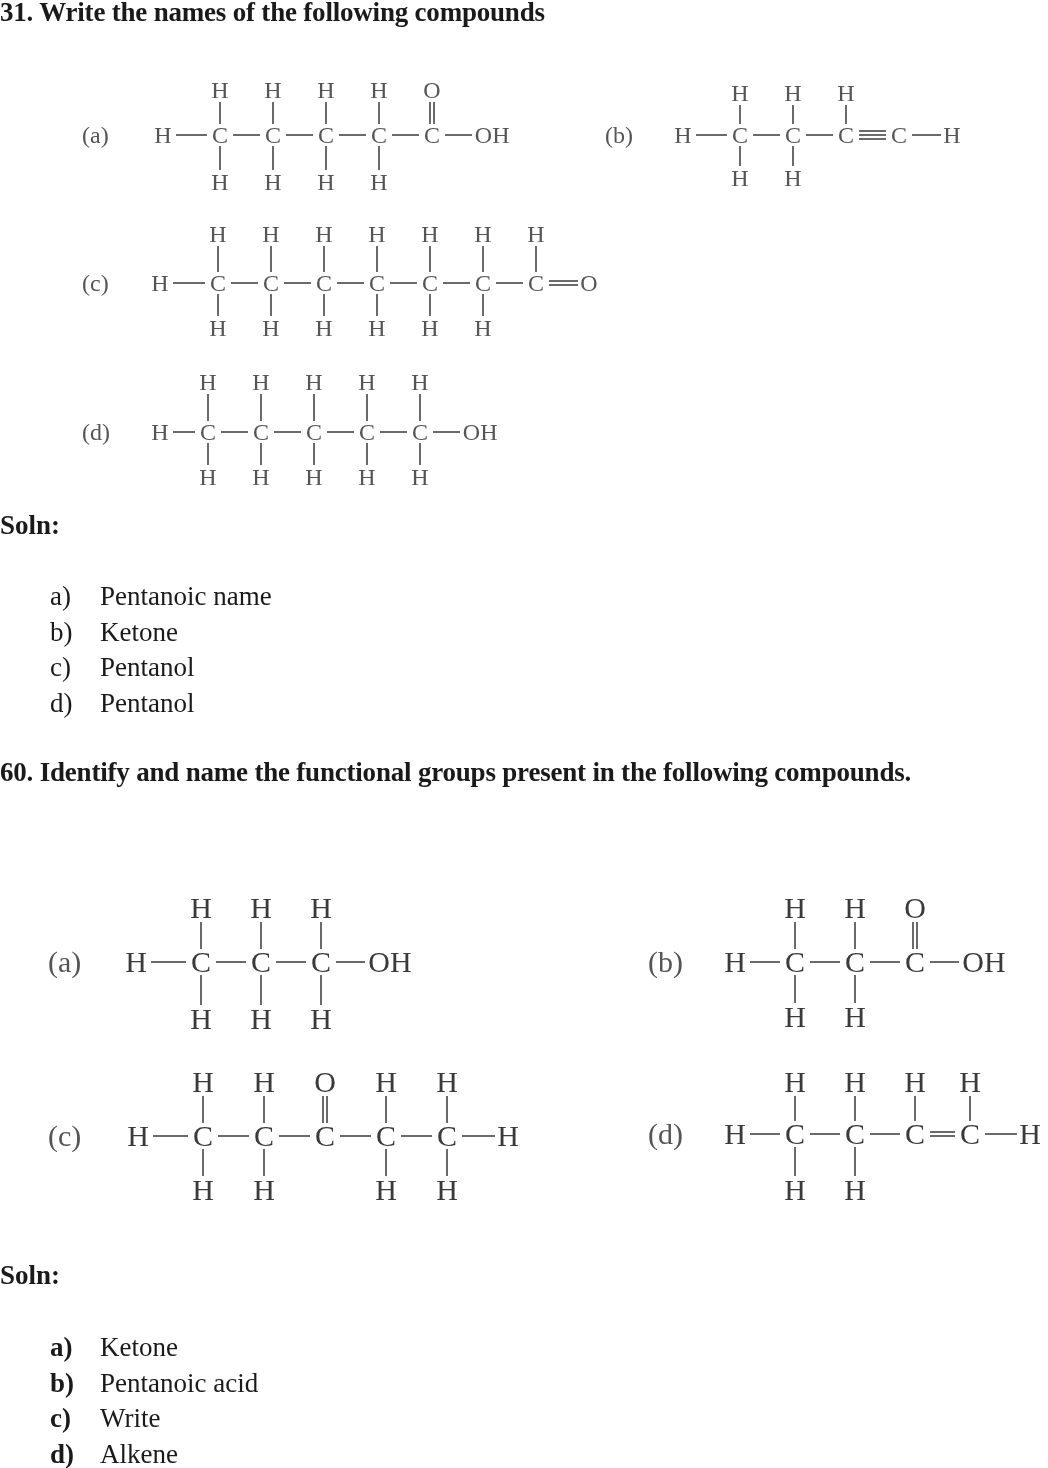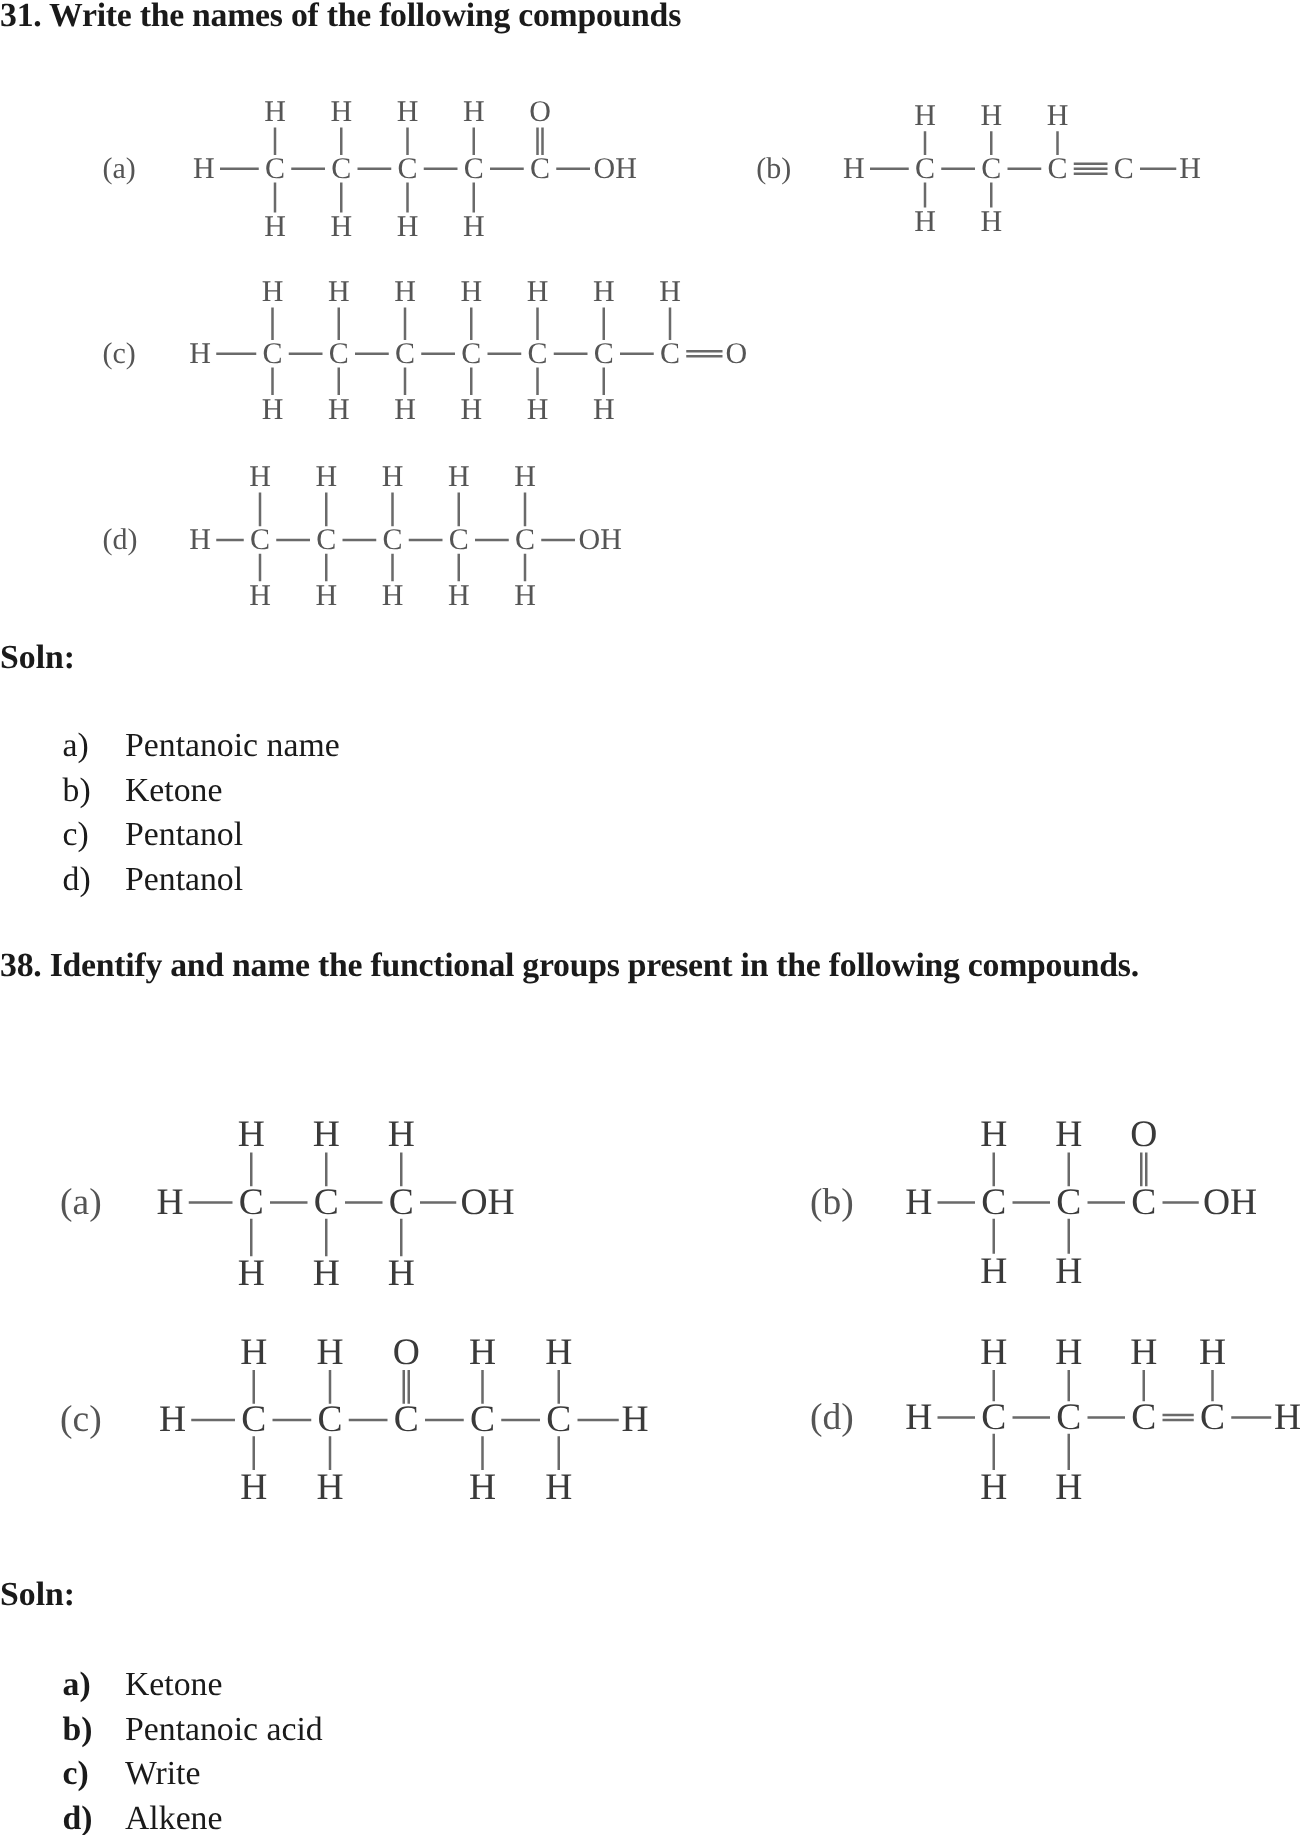--- a/index.html
+++ b/index.html
@@ -181,21 +181,21 @@
   <li>
       <span class="ans-letter">c)</span>
       <span>Pentanol</span>
     </li>
   <li>
       <span class="ans-letter">d)</span>
       <span>Pentanol</span>
     </li>
 </ul>
 
-<div class="q-title" style="top:757px">38. Identify and name the functional groups present in the following compounds.</div>
+<div class="q-title" style="top:757px">60. Identify and name the functional groups present in the following compounds.</div>
 <div id="q32-structs">
     <div class="struct q32" style="left: 0px; top: 0px; font-size: 30px;">
       <div class="label" style="left: 48px; top: 962px;">(a)</div>
       <div class="atom" style="left: 136px; top: 962px;">H</div>
       <div class="bond" style="left: 151.4px; top: 961.25px; width: 34.2px; height: 1.5px;"></div>
       <div class="atom" style="left: 201px; top: 962px;">C</div>
       <div class="atom" style="left: 201px; top: 908px;">H</div>
       <div class="bond" style="left: 200.25px; top: 922.4px; width: 1.5px; height: 26.2px;"></div>
       <div class="atom" style="left: 201px; top: 1019px;">H</div>
       <div class="bond" style="left: 200.25px; top: 975.4px; width: 1.5px; height: 29.2px;"></div>

